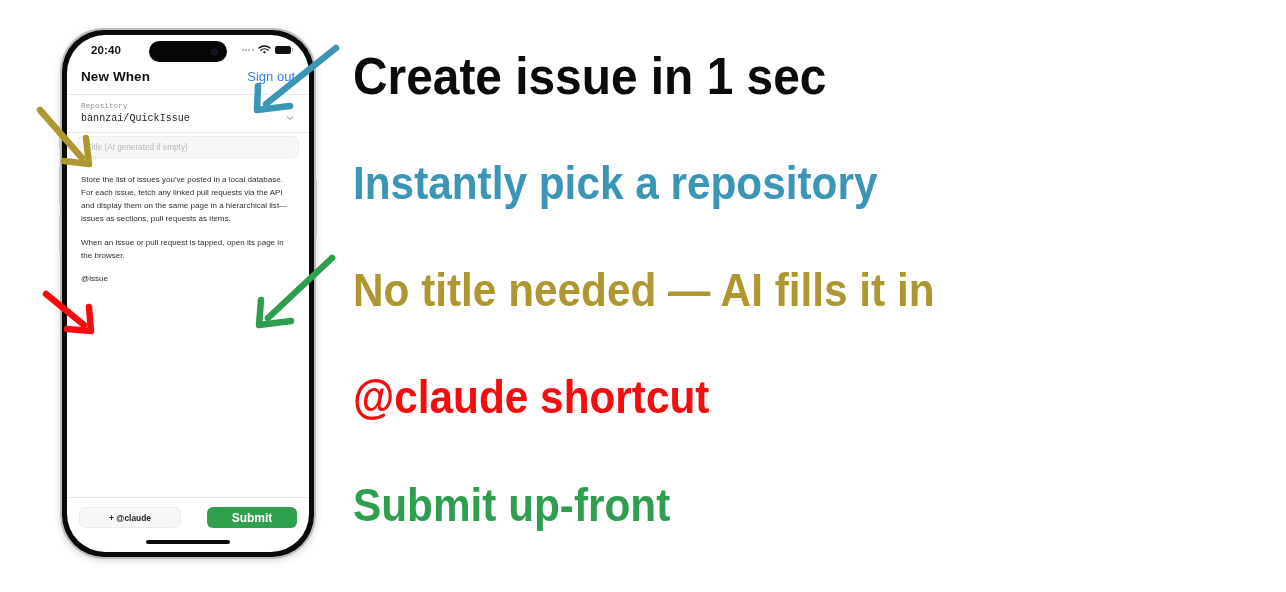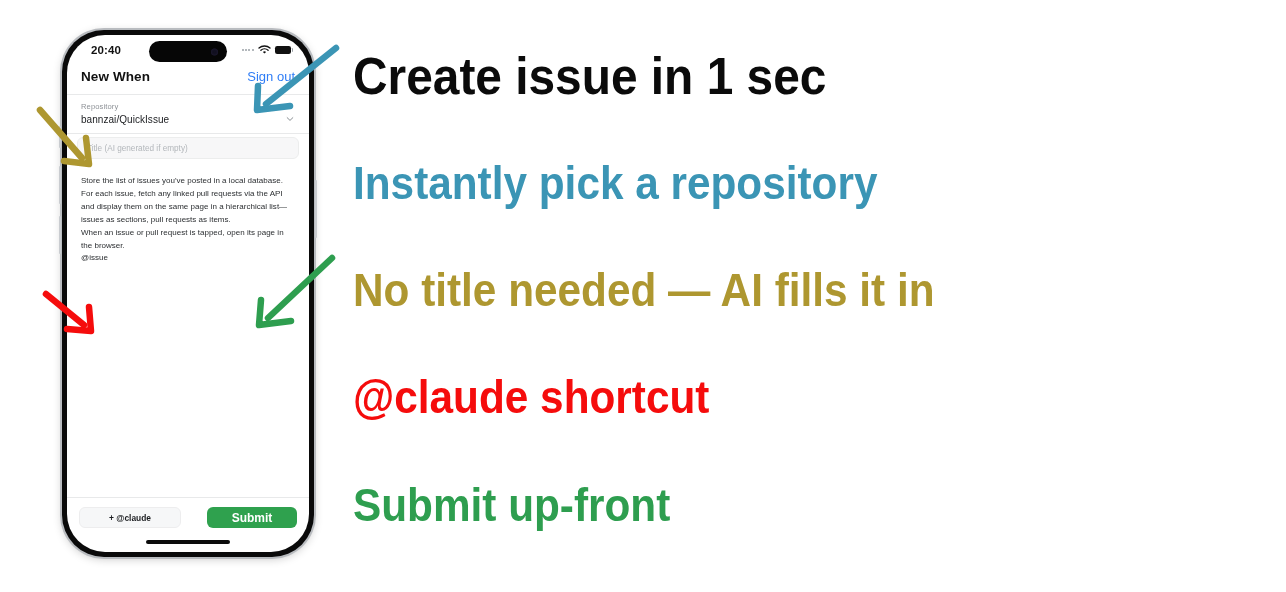--- a/index.html
+++ b/index.html
@@ -78,20 +78,21 @@
   }
   #app-title { font-size: 13.5px; font-weight: 700; color:#111; letter-spacing:.1px; }
   #sign-out-link { font-size: 13px; color:#2f7df6; font-weight:400; cursor:pointer; }
 
   .hr { height:1px; background:#e8e9ea; width:100%; }
 
   
   #repository-field {
     padding: 7px 14px 8px 14px;
     position: relative;
+    font-family: Liberation Mono, monospace;
   }
   #repository-label { font-size: 7.6px; color:#8e9297; margin-bottom: 3px; letter-spacing:.1px; }
   #repository-row { display:flex; align-items:flex-start; justify-content:space-between; }
   #repository-value { font-size: 10px; color:#1b1d20; letter-spacing:.05px; }
   #repo-chevron { width:10px; height:10px; color:#7d8287; }
 
   
   #title-input {
     margin: 3px 10px 0 10px;
     height: 22px;
@@ -107,21 +108,21 @@
   
   #issue-body {
     padding: 16px 14px 0 14px;
     flex: 1 1 auto;
     overflow: hidden;
   }
   #issue-body p {
     font-size: 8px; line-height: 12.9px; color:#2b2e31;
     letter-spacing:.02px;
   }
-  #issue-body p + p { }
+  #issue-body p + p { margin-top: 11px; }
 
   
   #action-bar {
     flex: 0 0 auto;
     padding: 9px 12px 0 12px;
     display:flex; gap:26px; align-items:center;
   }
   #add-claude-button {
     flex: 0 0 102px; height: 21px;
     background:#f6f7f8; border:1px solid #ededee; border-radius:6px;

